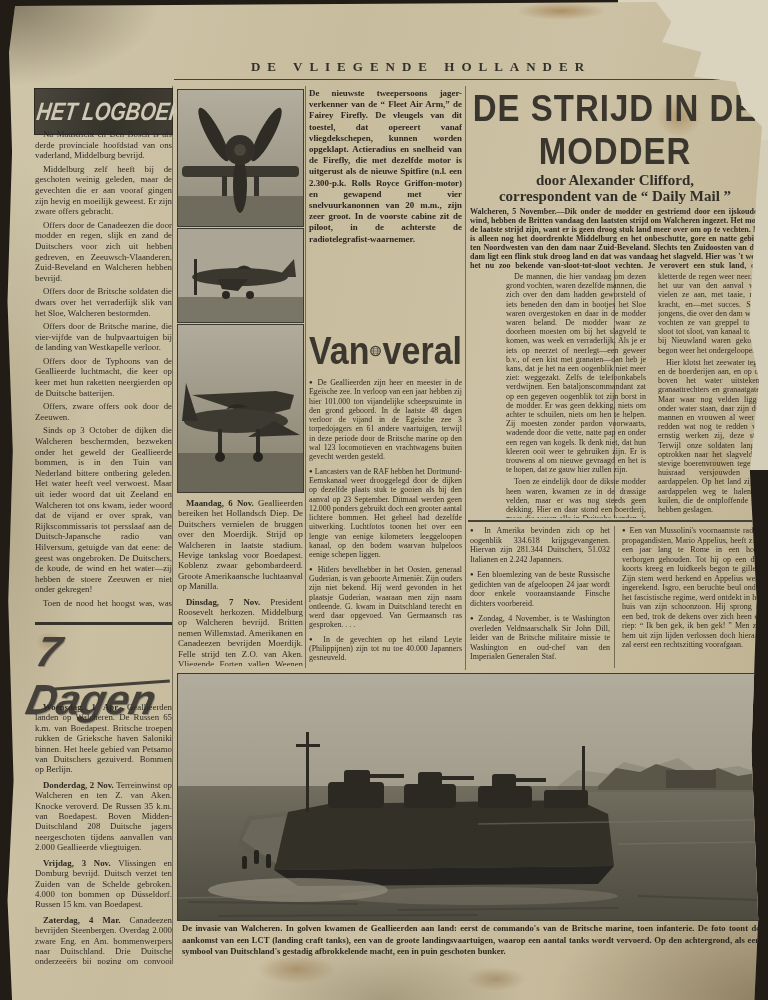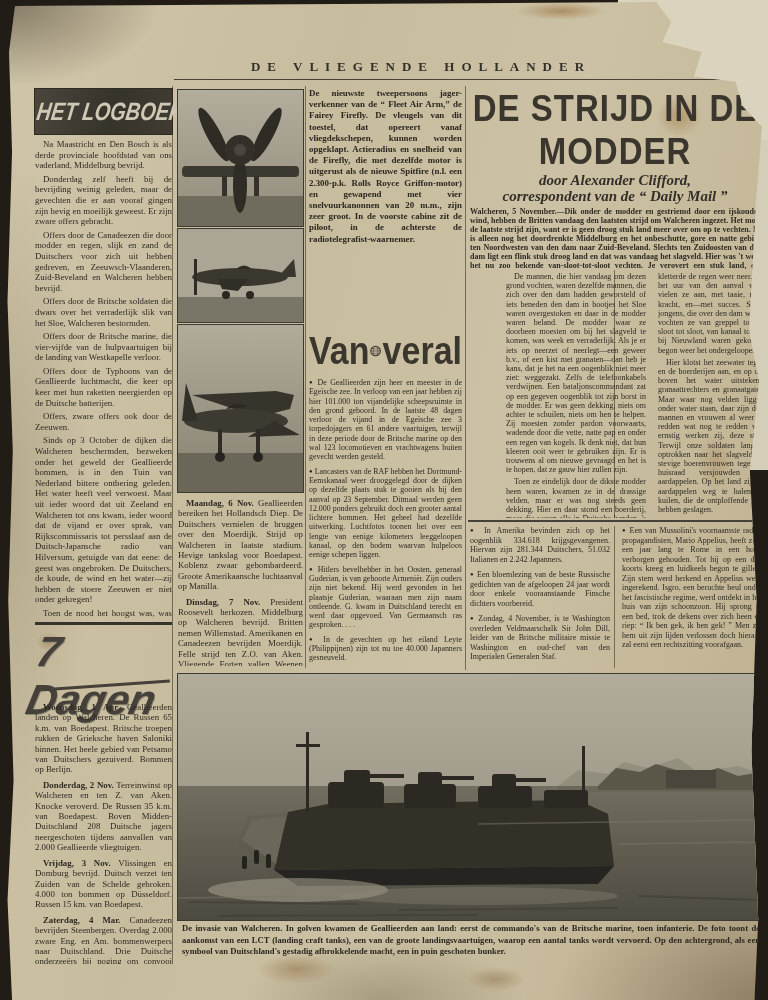--- a/index.html
+++ b/index.html
@@ -25,21 +25,21 @@
     font-size:13px;font-weight:bold;letter-spacing:7px;color:#33302a;}
   
   .logboek-banner{position:absolute;left:29px;top:87px;width:137px;height:45px;
     background:linear-gradient(100deg,#4a463c,#36332b 55%,#403c33);
     display:flex;align-items:center;box-shadow:0 0 0 1px #2e2b24;}
   .logboek-banner .title{color:#cfc8b4;font-family:"Liberation Sans",sans-serif;
     font-weight:bold;font-style:italic;font-size:20px;letter-spacing:0px;
     transform:skewX(-8deg) scaleY(1.25);white-space:nowrap;margin-left:2px;}
   .bodytext{color:#2e2a23;text-align:justify;overflow:hidden;}
   .bodytext p{margin:0 0 3px 0;text-indent:8px;}
-  .col1-text{left:29px;top:137px;width:137px;height:481px;font-size:8.8px;line-height:10.6px;}
+  .col1-text{left:29px;top:127px;width:137px;height:481px;font-size:8.8px;line-height:10.6px;}
   .noindent{text-indent:0 !important;}
   .rule-7d{position:absolute;left:29px;top:620px;width:137px;height:3px;background:#36332b;}
   .dagen-header{position:absolute;left:26px;top:626px;width:142px;height:70px;}
   .dagen-title{font-family:"Liberation Sans",sans-serif;font-weight:bold;font-style:italic;
     font-size:42px;color:#45413a;transform:skewX(-12deg);display:inline-block;
     text-shadow:1px 1px 0 #8d8672;}
   .dagen-underline{position:absolute;left:8px;top:56px;width:130px;height:3px;background:#45413a;
     transform:rotate(-4deg);}
   .col1-dagen{left:29px;top:700px;width:137px;height:262px;font-size:8.8px;line-height:10.4px;}
   .day{font-weight:bold;}
@@ -57,21 +57,21 @@
   .vo-globe{display:inline-block;width:30px;height:30px;margin:0 1px;}
   .vo-items{left:303px;top:376px;width:153px;height:288px;font-size:7.9px;line-height:9.3px;}
   .blt{font-size:6px;vertical-align:1px;}
   .vo-item{text-indent:0 !important;padding-left:0;margin-bottom:5px !important;}
   
   .headline{position:absolute;left:462px;top:84px;width:294px;text-align:center;
     font-family:"Liberation Sans",sans-serif;font-weight:bold;color:#3a362e;
     font-size:33px;line-height:39px;letter-spacing:1px;transform:scaleY(1.12);
     transform-origin:top;}
   .byline{position:absolute;left:462px;top:170px;width:294px;text-align:center;
-    font-style:italic;font-size:15px;line-height:16px;color:#332f28;font-weight:bold;}
+    font-size:15px;line-height:16px;color:#332f28;font-weight:bold;}
   .lead{left:464px;top:205px;width:292px;height:62px;font-size:8px;line-height:9px;
     font-weight:bold;}
   .subcol{font-size:8px;line-height:9.2px;margin-left:36px;}
   .sc1{left:464px;top:270px;width:140px;height:246px;}
   .sc2{left:616px;top:270px;width:140px;height:246px;}
   .briefs1{left:464px;top:524px;width:140px;height:144px;font-size:8px;line-height:9.5px;}
   .briefs2{left:616px;top:524px;width:140px;height:144px;font-size:8px;line-height:9.5px;}
   .brief{text-indent:0 !important;margin-bottom:6px !important;}
   
   .big-photo{left:172px;top:672px;width:584px;height:246px;}
@@ -108,21 +108,21 @@
       <svg width="30" height="38" viewBox="0 0 30 38">
         <path d="M3 30 L27 30 L24 35 L6 35 Z" fill="#b6ae99"></path>
         <rect x="13" y="14" width="2" height="16" fill="#b6ae99"></rect>
         <path d="M14 6 L24 26 L14 26 Z" fill="#a59d88"></path>
         <path d="M13 8 L5 26 L13 26 Z" fill="#b6ae99"></path>
       </svg>
       <span class="title">HET LOGBOEK</span>
     </div>
     <div class="bodytext abs col1-text">
       <p>Na Maastricht en Den Bosch is als derde provinciale hoofdstad van ons vaderland, Middelburg bevrijd.</p>
-      <p>Donderdag zelf heeft bij de bevrijding weinig geleden, maar de gevechten die er aan vooraf gingen zijn hevig en moeilijk geweest. Er zijn zware offers gebracht.</p>
+      <p>Middelburg zelf heeft bij de geschoten weinig geleden, maar de gevechten die er aan vooraf gingen zijn hevig en moeilijk geweest. Er zijn zware offers gebracht.</p>
       <p>Offers door de Canadeezen die door modder en regen, slijk en zand de Duitschers voor zich uit hebben gedreven, en Zeeuwsch-Vlaanderen, Zuid-Beveland en Walcheren hebben bevrijd.</p>
       <p>Offers door de Britsche soldaten die dwars over het verraderlijk slik van het Sloe, Walcheren bestormden.</p>
       <p>Offers door de Britsche marine, die vier-vijfde van de hulpvaartuigen bij de landing van Westkapelle verloor.</p>
       <p>Offers door de Typhoons van de Geallieerde luchtmacht, die keer op keer met hun raketten neergierden op de Duitsche batterijen.</p>
       <p>Offers, zware offers ook door de Zeeuwen.</p>
       <p>Sinds op 3 October de dijken die Walcheren beschermden, bezweken onder het geweld der Geallieerde bommen, is in den Tuin van Nederland bittere ontbering geleden. Het water heeft veel verwoest. Maar uit ieder woord dat uit Zeeland en Walcheren tot ons kwam, ieder woord dat de vijand er over sprak, van Rijkscommissaris tot persslaaf aan de Duitsch-Japansche radio van Hilversum, getuigde van dat eene: de geest was ongebroken. De Duitschers, de koude, de wind en het water—zij hebben de stoere Zeeuwen er niet onder gekregen!</p>
       <p>Toen de nood het hoogst was, was de redding nabij.</p>
 
     </div>
 

